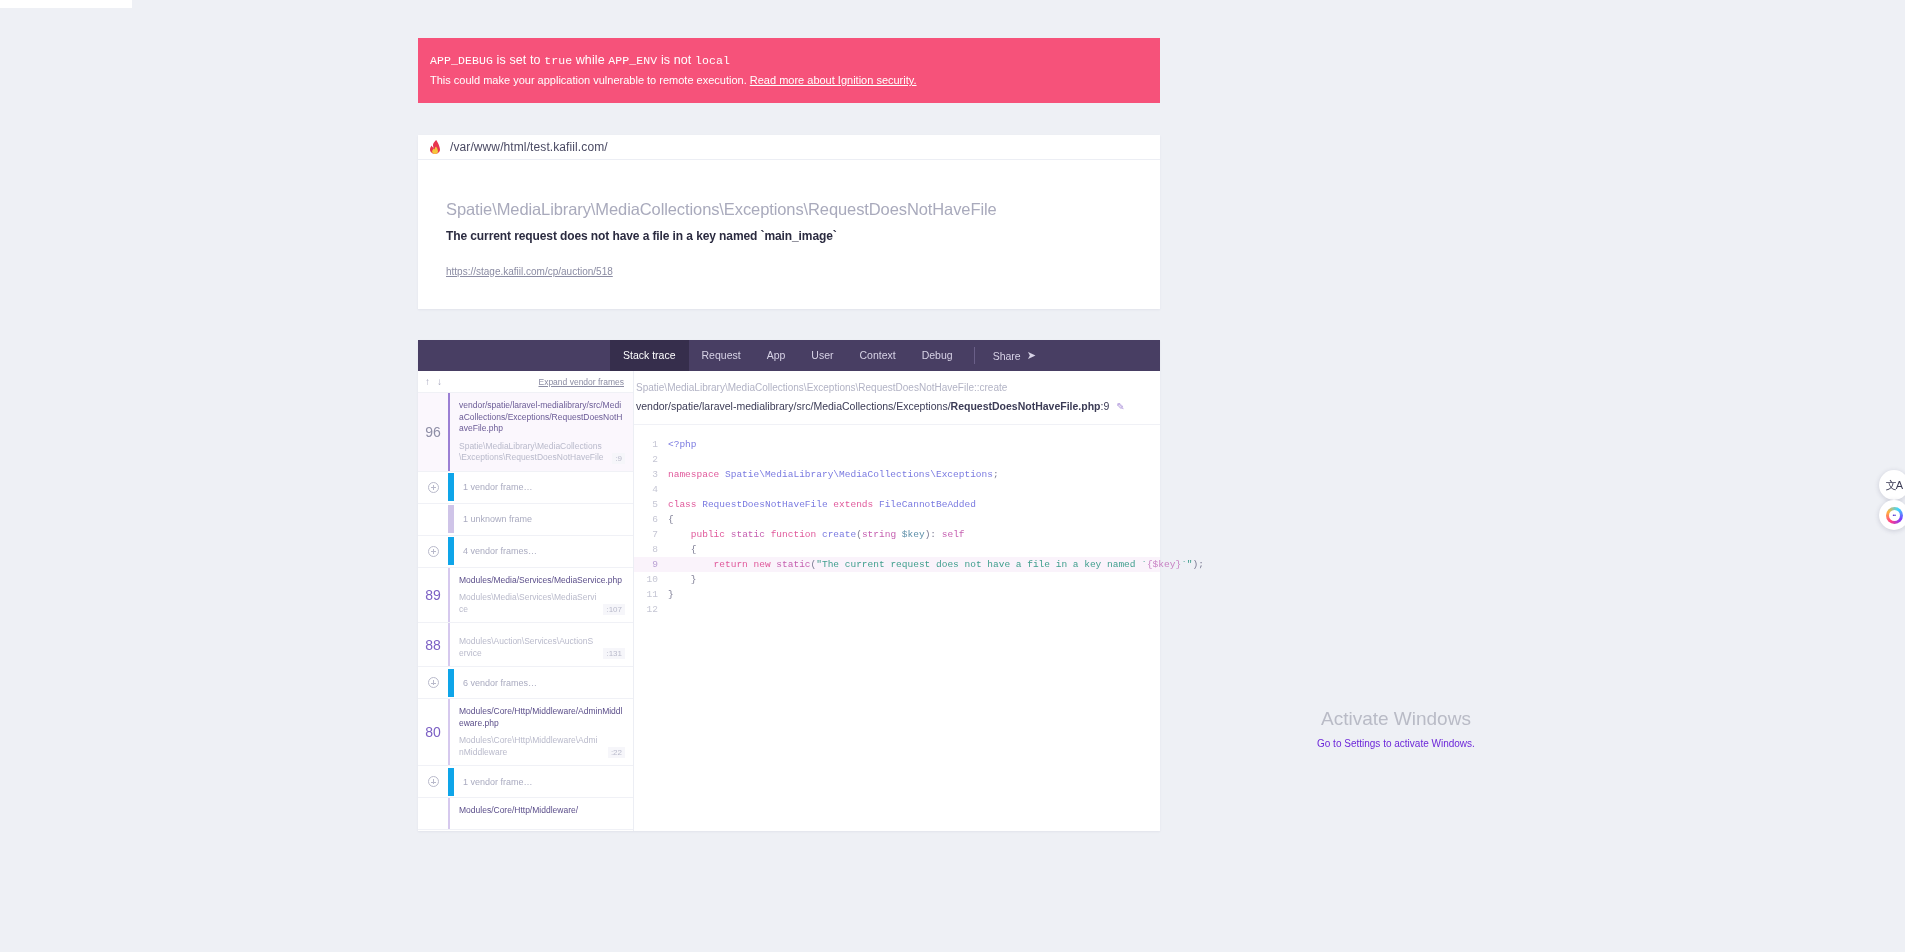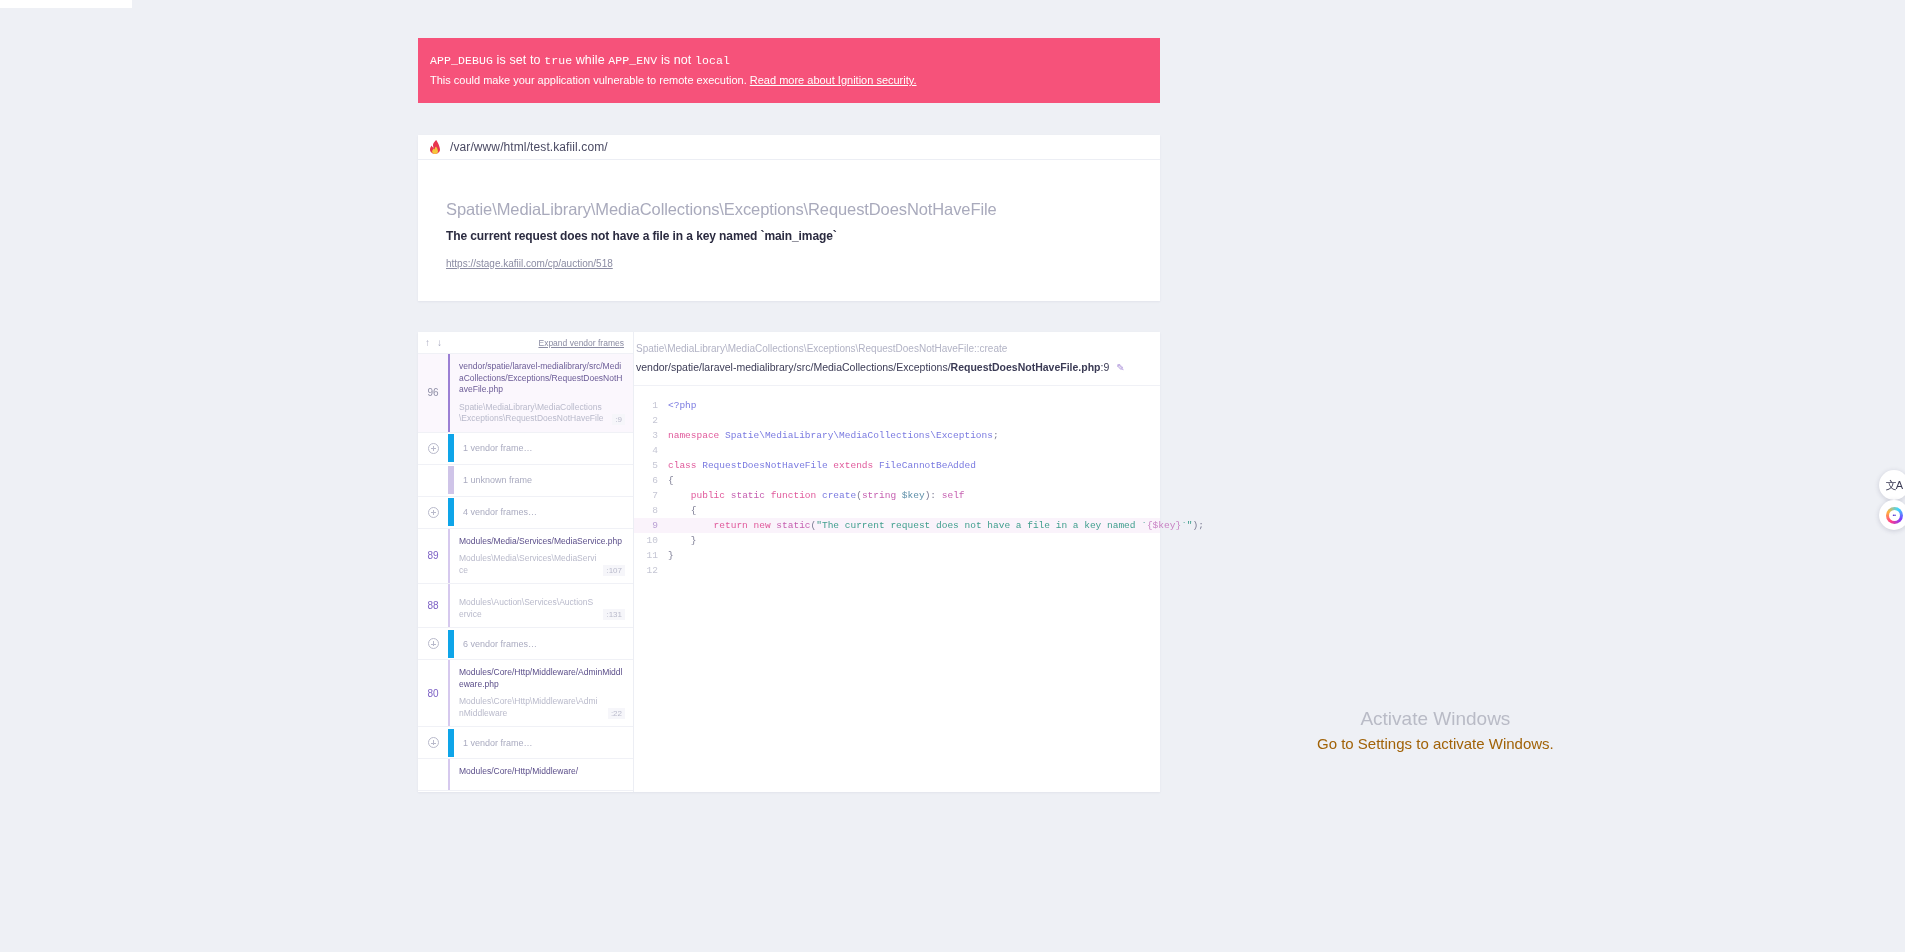--- a/index.html
+++ b/index.html
@@ -100,21 +100,21 @@
   .exc-message {
     font-size: 12px;
     color: #2b2b40;
     font-weight: 700;
     letter-spacing: -.1px;
     line-height: 23px;
     margin-top: 5px;
   }
   .exc-url {
     display: inline-block;
-    margin-top: 10px;
+    margin-top: 18px;
     font-size: 10px;
     color: #8b8ca3;
     text-decoration: underline;
   }
 
   
   .panel {
     margin-top: 31px;
     background: #ffffff;
     box-shadow: 0 1px 2px rgba(40,40,80,.06);
@@ -200,21 +200,21 @@
     min-height: 32px;
     cursor: pointer;
   }
   .frame.selected { background: #fbf7fd; }
   .frame-num {
     width: 30px;
     flex: 0 0 30px;
     display: flex;
     align-items: center;
     justify-content: center;
-    font-size: 10px;
+    font-size: 14px;
     color: #7b5fc4;
   }
   .frame.selected .frame-num { color: #8e8ea6; }
   .frame-main {
     flex: 1;
     border-left: 2px solid #d6c9ee;
     padding: 7px 8px 7px 9px;
     min-width: 0;
   }
   .frame.selected .frame-main { border-left-color: #9b7fd4; }
@@ -394,23 +394,23 @@
     user-select: none;
     text-align: center;
   }
   .wm-title {
     font-size: 19px;
     font-weight: 400;
     line-height: 26px;
     color: #b9bbc6;
   }
   .wm-sub {
-    font-size: 15px;
+    font-size: 10px;
     line-height: 20px;
-    color: #a16207;
+    color: #6d28d9;
     margin-top: 2px;
   }
 </style>
 </head>
 <body>
 
 <div class="page">
 
   <div class="left-white-strip"></div>
 
@@ -435,20 +435,33 @@
       </div>
       <div class="exc-body">
         <div class="exc-class">Spatie\MediaLibrary\MediaCollections\Exceptions\RequestDoesNotHaveFile</div>
         <div class="exc-message">The current request does not have a file in a key named `main_image`</div>
         <a class="exc-url" href="#">https://stage.kafiil.com/cp/auction/518</a>
       </div>
     </div>
 
     <div class="panel">
 
+      <div class="tabbar">
+        <div class="tab active">Stack trace</div>
+        <div class="tab">Request</div>
+        <div class="tab">App</div>
+        <div class="tab">User</div>
+        <div class="tab">Context</div>
+        <div class="tab">Debug</div>
+        <div class="tab-sep"></div>
+        <div class="tab-share">
+          <span>Share</span>
+          <span class="share-arrow">➤</span>
+        </div>
+      </div>
 
       <div class="split">
 
         <div class="frames">
 
           <div class="frames-toolbar">
             <div class="arrows">
               <span class="arrow-btn">↑</span>
               <span class="arrow-btn">↓</span>
             </div>

